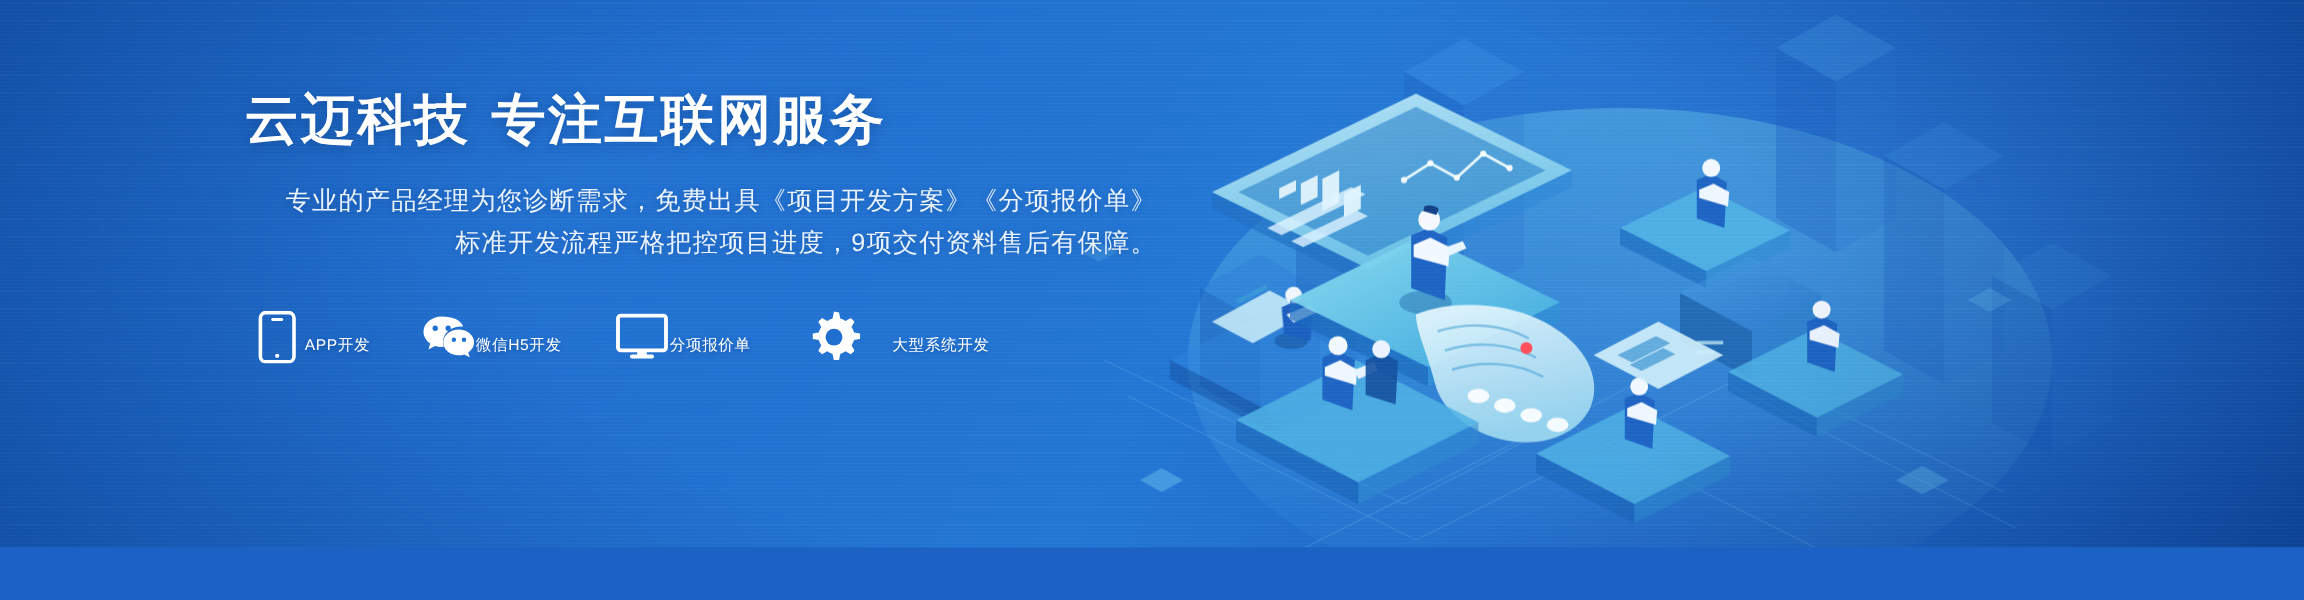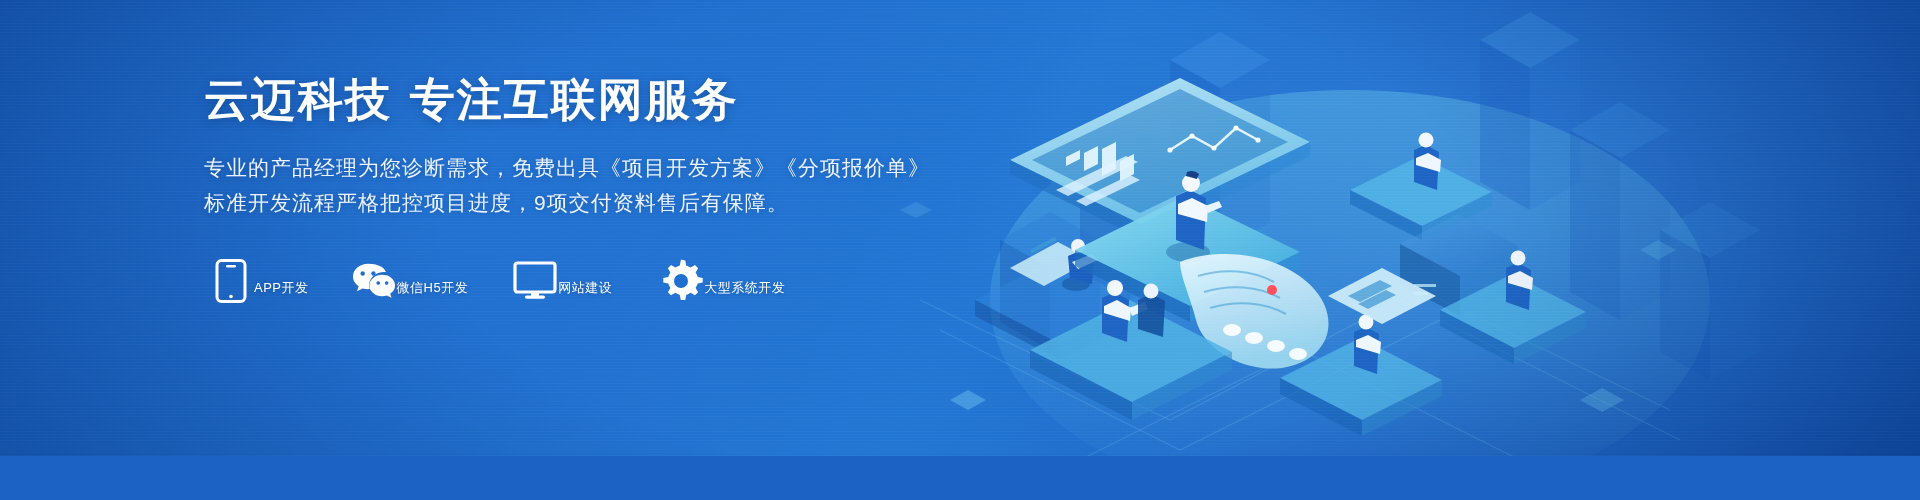--- a/index.html
+++ b/index.html
@@ -32,20 +32,21 @@
   .headline{
     font-family:"DejaVu Sans","Liberation Sans",sans-serif;
     font-weight:700;color:#ffffff;font-size:45px;line-height:56px;
     letter-spacing:2px;white-space:nowrap;margin:0 0 22px 0;
     text-shadow:0 2px 10px rgba(4,36,92,0.35);
   }
   .subline{
     color:#eaf3ff;font-size:21px;line-height:35px;letter-spacing:1px;
     white-space:nowrap;margin:0;font-weight:400;
     text-shadow:0 1px 6px rgba(4,36,92,0.30);
+    text-align:right;
   }
 
   
   .icon-row{display:flex;align-items:flex-start;margin-top:38px;}
   .icon-item{display:flex;flex-direction:row;align-items:center;width:auto;margin-right:28px;}
   .icon-box{width:46px;height:46px;display:flex;align-items:center;justify-content:center;}
   .icon-box svg{display:block;}
   .icon-label{
     margin-top:13px;color:#ffffff;font-size:13px;letter-spacing:.5px;white-space:nowrap;
     text-shadow:0 1px 4px rgba(4,36,92,0.35);
@@ -307,24 +308,24 @@
       </div>
 
       <div class="icon-item" style="margin-left:16px;">
         <div class="icon-box">
           <svg width="44" height="40" viewBox="0 0 44 40" xmlns="http://www.w3.org/2000/svg">
             <rect x="2" y="2" width="40" height="29" rx="2.5" fill="none" stroke="#ffffff" stroke-width="3.2"></rect>
             <rect x="18" y="31" width="8" height="4" fill="#ffffff"></rect>
             <rect x="12" y="34.5" width="20" height="3.2" rx="1.6" fill="#ffffff"></rect>
           </svg>
         </div>
-        <div class="icon-label">网站建设</div>
+        <div class="icon-label">分项报价单</div>
       </div>
 
-      <div class="icon-item" style="margin-left:18px;">
+      <div class="icon-item" style="margin-left:18px;gap:26px;">
         <div class="icon-box">
           <svg width="44" height="44" viewBox="0 0 44 44" xmlns="http://www.w3.org/2000/svg">
             <path d="M22 0.5 l4.2 1.0 l1.0 5.0 c1.6 .5 3.1 1.2 4.4 2.1 l4.4 -2.5 l3.1 3.1 l-2.5 4.4
                      c.9 1.3 1.6 2.8 2.1 4.4 l5.0 1.0 l0 4.4 l-5.0 1.0 c-.5 1.6 -1.2 3.1 -2.1 4.4 l2.5 4.4
                      l-3.1 3.1 l-4.4 -2.5 c-1.3 .9 -2.8 1.6 -4.4 2.1 l-1.0 5.0 l-4.4 0 l-1.0 -5.0
                      c-1.6 -.5 -3.1 -1.2 -4.4 -2.1 l-4.4 2.5 l-3.1 -3.1 l2.5 -4.4 c-.9 -1.3 -1.6 -2.8 -2.1 -4.4
                      l-5.0 -1.0 l0 -4.4 l5.0 -1.0 c.5 -1.6 1.2 -3.1 2.1 -4.4 l-2.5 -4.4 l3.1 -3.1 l4.4 2.5
                      c1.3 -.9 2.8 -1.6 4.4 -2.1 l1.0 -5.0 z" fill="#ffffff"></path>
             <circle cx="22" cy="22" r="7" fill="#1f6fd0"></circle>
           </svg>

